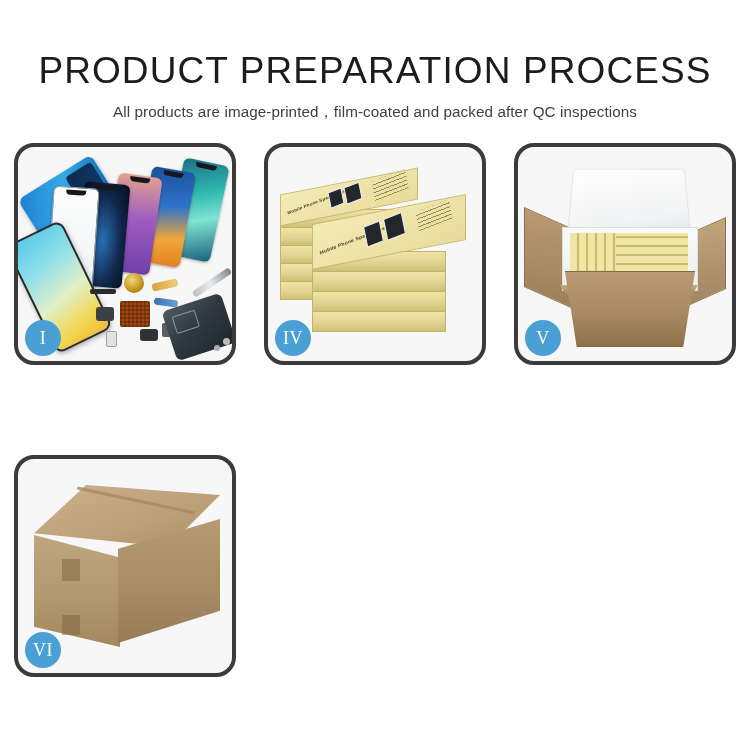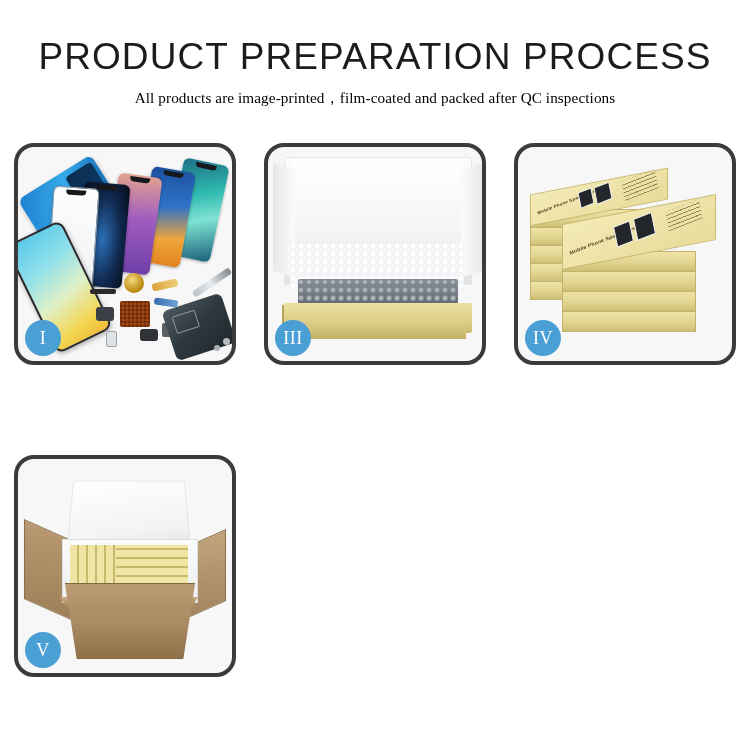--- a/index.html
+++ b/index.html
@@ -16,40 +16,40 @@
   .page {
     position: relative;
     width: 750px;
     height: 750px;
     background: #ffffff;
   }
 
   
   .header {
     position: absolute;
-    top: 38px;
+    top: 52px;
     left: 0;
     width: 750px;
     text-align: center;
   }
   .title {
     font-size: 37px;
     font-weight: 500;
     letter-spacing: 1.1px;
     color: #1c1c1c;
     line-height: 1.05;
     font-family: "Liberation Sans", sans-serif;
     white-space: nowrap;
   }
   .subtitle {
     margin-top: 11px;
     font-size: 15.2px;
-    color: #000000;
+    color: #404040;
     letter-spacing: 0.1px;
-    font-family: Liberation Serif, serif;
+    font-family: Liberation Sans, sans-serif;
     white-space: nowrap;
   }
 
   
   .grid {
     position: absolute;
     top: 143px;
     left: 14px;
     width: 722px;
     display: grid;
@@ -503,32 +503,20 @@
           <div class="pt pt-back"></div>
           <div class="pt pt-driver"></div>
           <div class="pt pt-screw1"></div>
           <div class="pt pt-screw2"></div>
         </div>
       </div>
       <div class="badge">I</div>
     </div>
 
 
-    <div class="panel">
-      <div class="panel-inner">
-        <div class="box3-lid"></div>
-        <div class="box3-foam"></div>
-        <div class="box3-contents"></div>
-        <div class="box3-base-l"></div>
-        <div class="box3-base-r"></div>
-        <div class="box3-base"></div>
-        <div class="box3-base-front"></div>
-      </div>
-      <div class="badge">III</div>
-    </div>
 
     <div class="panel">
       <div class="panel-inner stack">
 
         <div class="sbox" style="left:12px; top:62px;  width:112px; height:17px;"></div>
         <div class="sbox" style="left:12px; top:80px;  width:112px; height:17px;"></div>
         <div class="sbox" style="left:12px; top:98px;  width:112px; height:17px;"></div>
         <div class="sbox" style="left:12px; top:116px; width:112px; height:17px;"></div>
         <div class="sbox" style="left:12px; top:134px; width:112px; height:17px;"></div>
 
@@ -563,15 +551,26 @@
         <div class="v-inner">
           <div class="v-inner-a"></div>
           <div class="v-inner-b"></div>
         </div>
         <div class="v-rim"></div>
         <div class="v-body"></div>
       </div>
       <div class="badge">V</div>
     </div>
 
+    <div class="panel">
+      <div class="panel-inner">
+        <div class="c-top"></div>
+        <div class="c-top-seam"></div>
+        <div class="c-left"></div>
+        <div class="c-right"></div>
+        <div class="c-tape1"></div>
+        <div class="c-tape2"></div>
+      </div>
+      <div class="badge">VI</div>
+    </div>
 
   </div>
 </div>
 
 </body></html>

